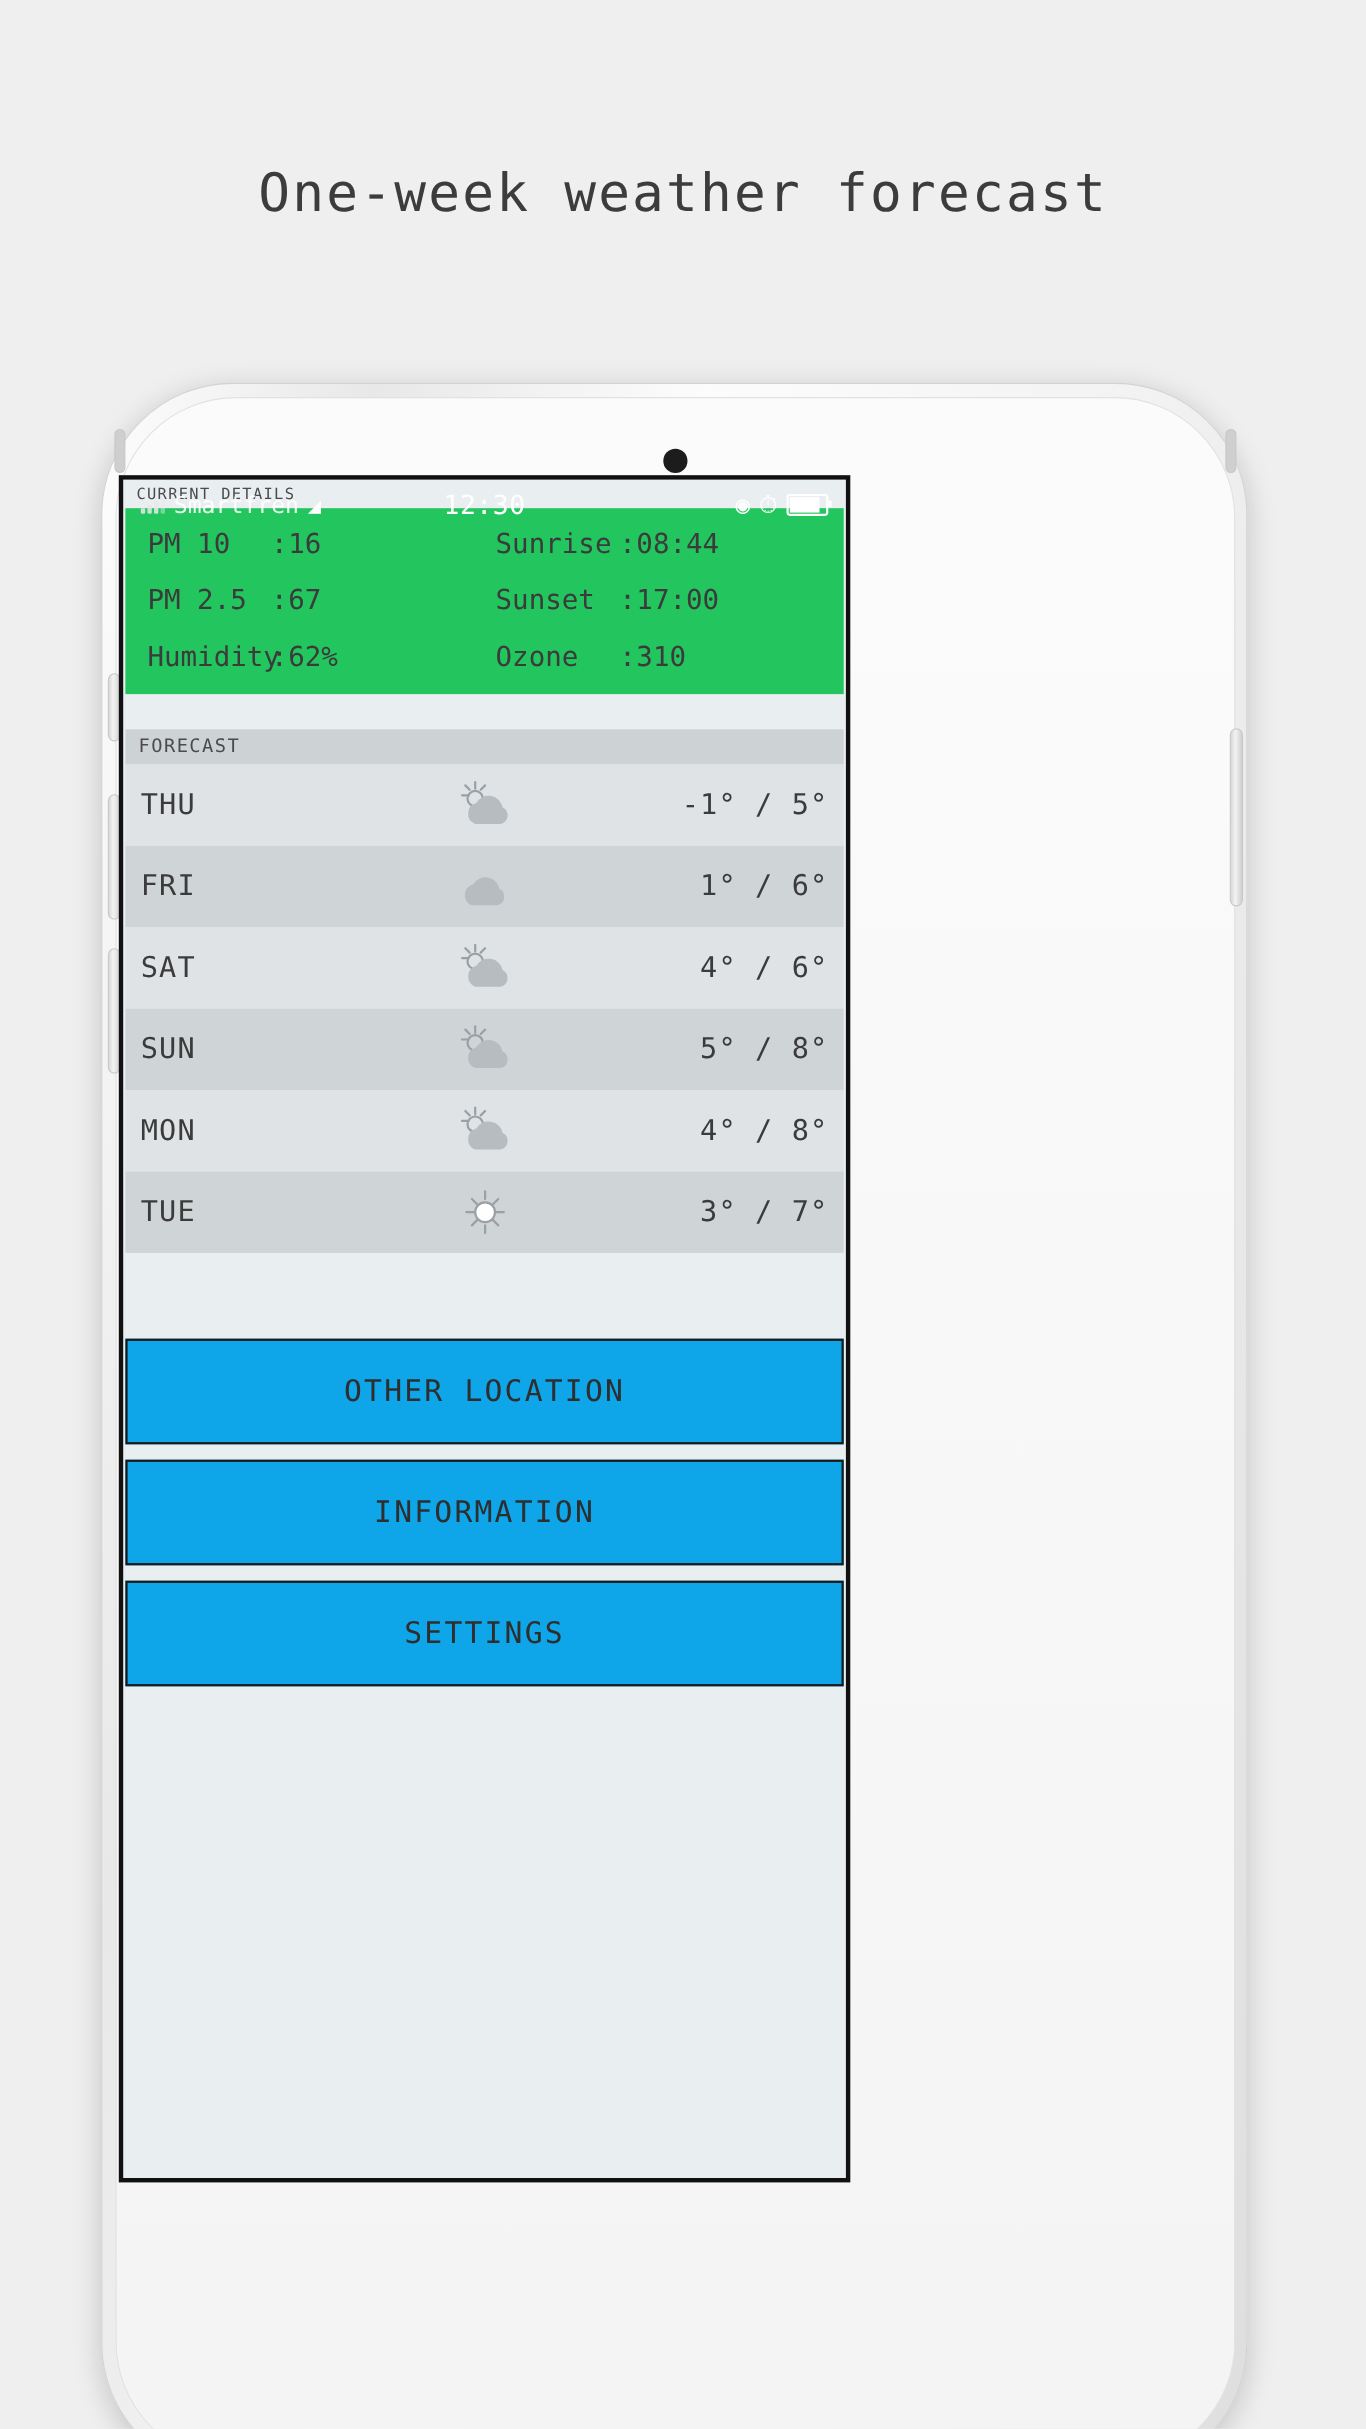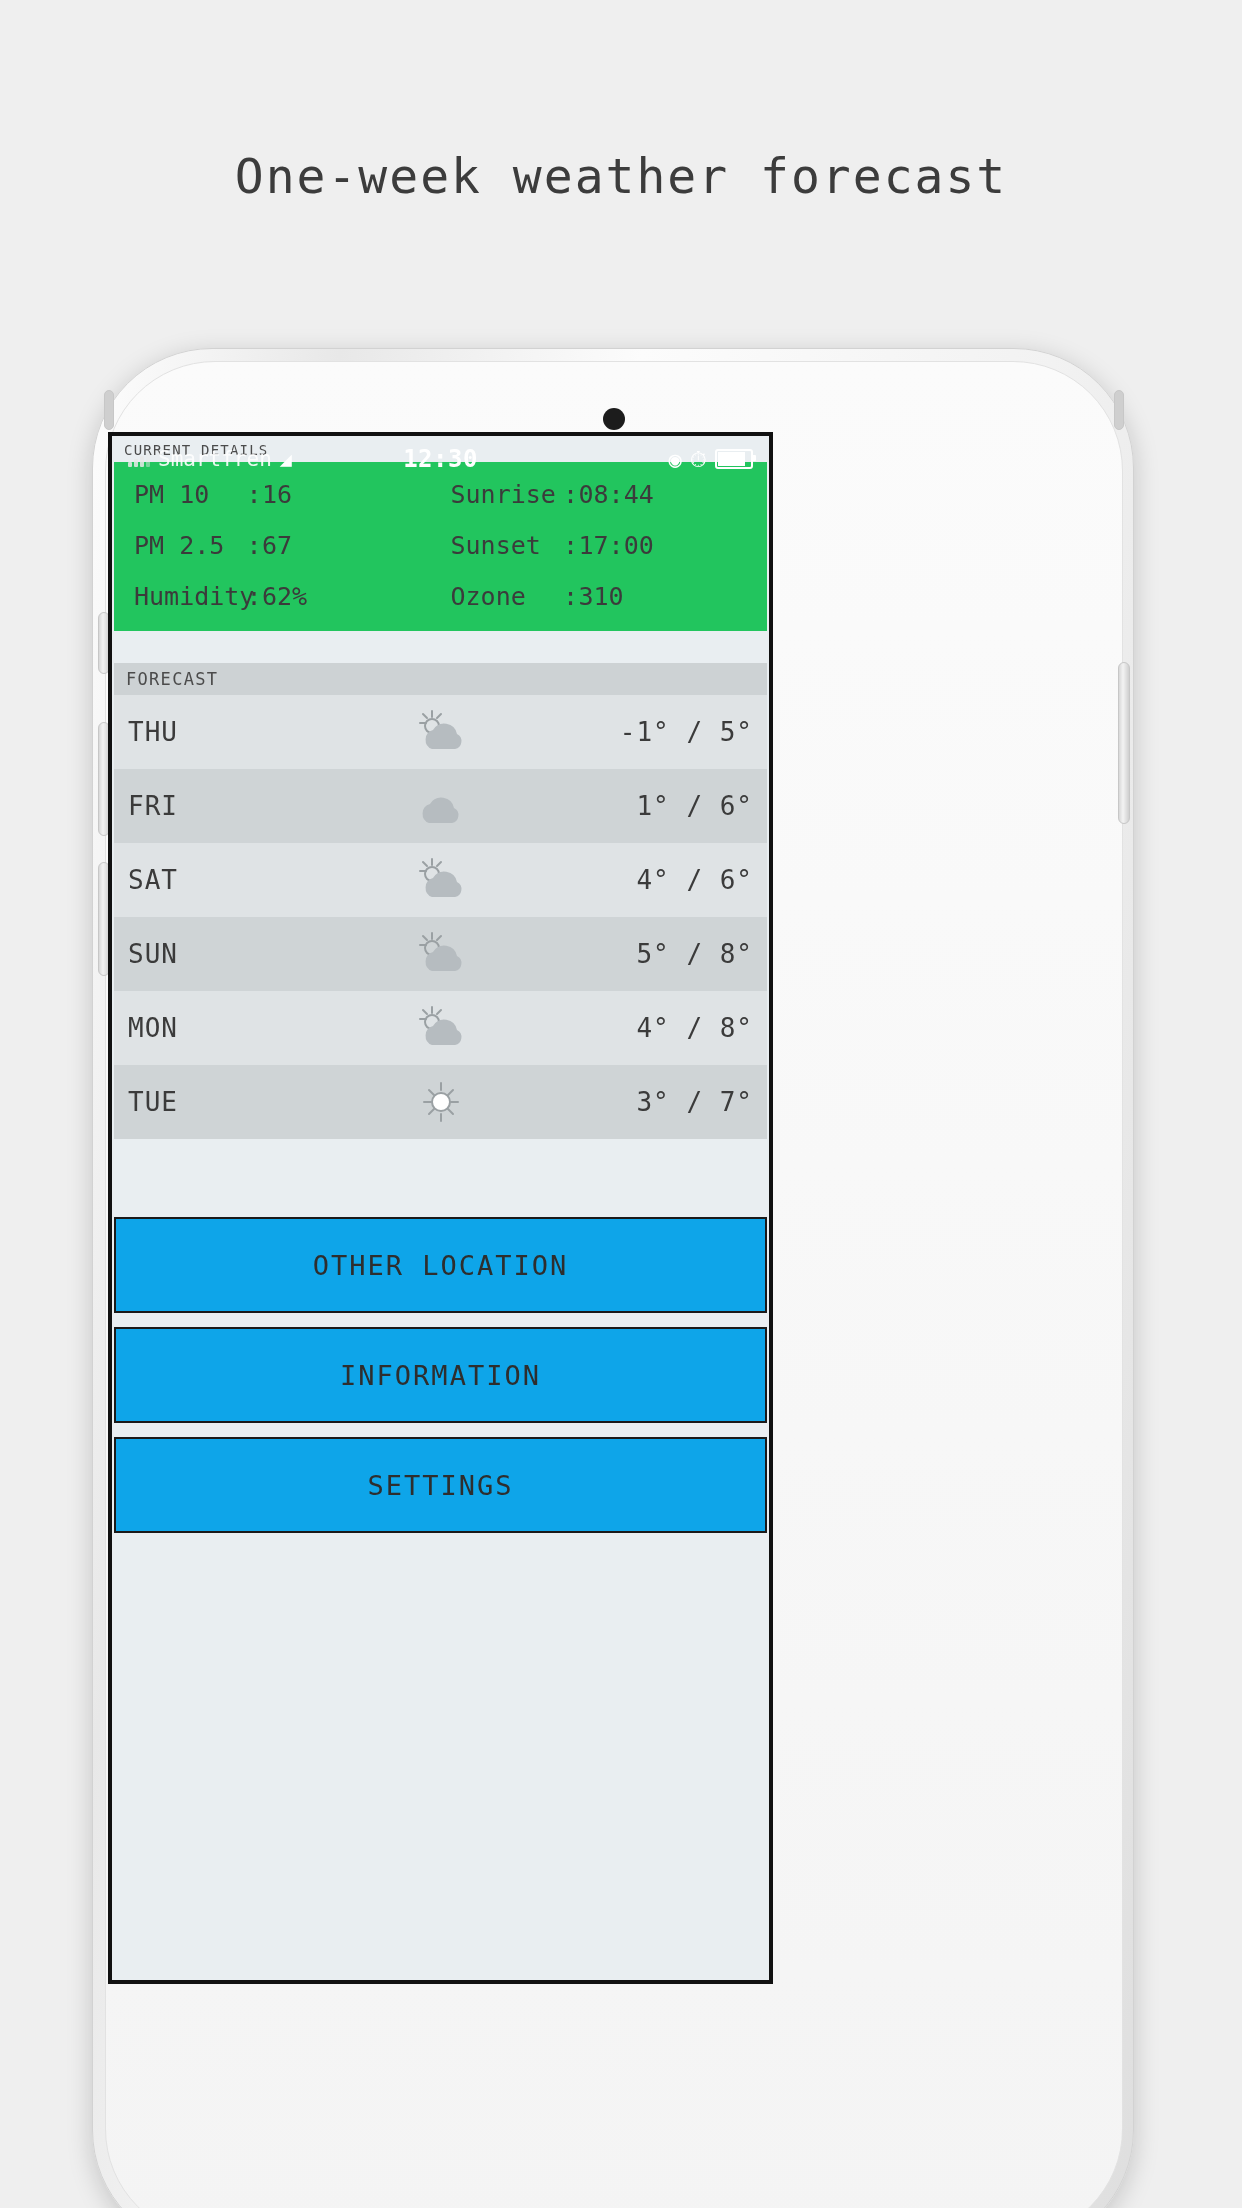--- a/index.html
+++ b/index.html
@@ -121,21 +121,21 @@
     height: 46px;
     display: flex;
     align-items: center;
     color: #ffffff;
     font-size: 22px;
     box-sizing: border-box;
     padding: 0 16px;
     z-index: 5;
   }
   .sb-left { display: flex; align-items: center; gap: 8px; flex: 1; }
-  .sb-center { flex: 0 0 auto; font-size: 24px; letter-spacing: 0.5px; font-weight: bold; }
+  .sb-center { flex: 0 0 auto; font-size: 24px; letter-spacing: 0.5px; }
   .sb-right { display: flex; align-items: center; justify-content: flex-end; gap: 8px; flex: 1; }
   .bars { display: inline-flex; align-items: flex-end; gap: 2px; height: 16px; }
   .bars i { display: block; width: 4px; background: #e8e8e8; border-radius: 1px; opacity: .85; }
   .bars i:nth-child(1){height:5px}
   .bars i:nth-child(2){height:8px}
   .bars i:nth-child(3){height:11px}
   .bars i:nth-child(4){height:14px;opacity:.45}
   .carrier { font-size: 21px; opacity: .9; }
   .wifi-ic { font-size: 20px; }
   .battery {

